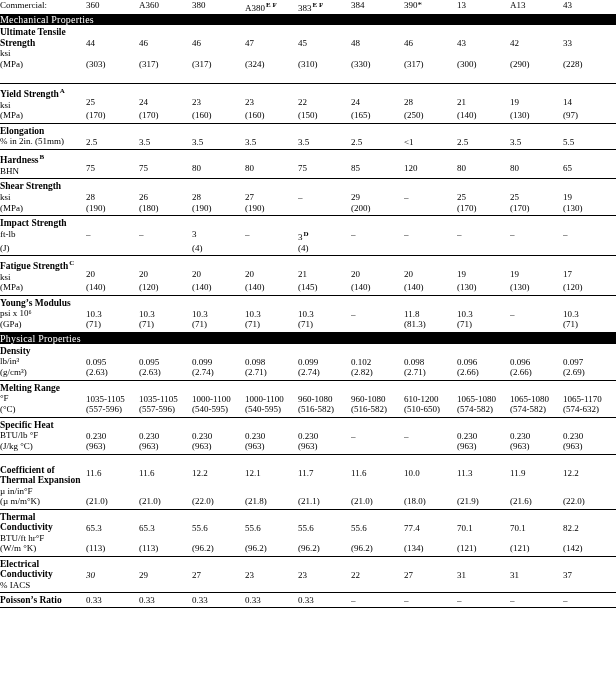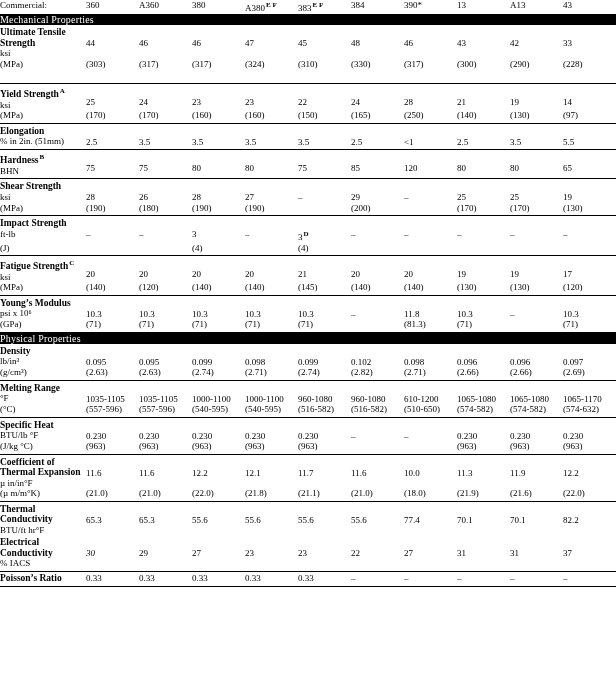--- a/index.html
+++ b/index.html
@@ -445,21 +445,21 @@
           <td class="val" style="padding-bottom:2px;">(963)</td>
           <td class="val" style="padding-bottom:2px;">(963)</td>
           <td class="val" style="padding-bottom:2px;">(963)</td>
           <td class="val" style="padding-bottom:2px;"></td>
           <td class="val" style="padding-bottom:2px;"></td>
           <td class="val" style="padding-bottom:2px;">(963)</td>
           <td class="val" style="padding-bottom:2px;">(963)</td>
           <td class="val" style="padding-bottom:2px;">(963)</td>
         </tr>
         <tr>
-          <td class="prop-label" style="padding-top:2px;margin-top:46px;">
+          <td class="prop-label" style="padding-top:10px;margin-top:46px;">
             <div class="prop-name"><span>Coefficient of Thermal Expansion</span></div>
             <div class="prop-unit">µ in/in°F</div>
           </td>
           <td class="val" style="padding-top:13px;"><span>11.6</span></td>
           <td class="val" style="padding-top:13px;"><span>11.6</span></td>
           <td class="val" style="padding-top:13px;"><span>12.2</span></td>
           <td class="val" style="padding-top:13px;"><span>12.1</span></td>
           <td class="val" style="padding-top:13px;"><span>11.7</span></td>
           <td class="val" style="padding-top:13px;"><span>11.6</span></td>
           <td class="val" style="padding-top:13px;"><span>10.0</span></td>
@@ -489,20 +489,33 @@
           <td class="val" style="padding-top:13px;"><span>65.3</span></td>
           <td class="val" style="padding-top:13px;"><span>55.6</span></td>
           <td class="val" style="padding-top:13px;"><span>55.6</span></td>
           <td class="val" style="padding-top:13px;"><span>55.6</span></td>
           <td class="val" style="padding-top:13px;"><span>55.6</span></td>
           <td class="val" style="padding-top:13px;"><span>77.4</span></td>
           <td class="val" style="padding-top:13px;"><span>70.1</span></td>
           <td class="val" style="padding-top:13px;"><span>70.1</span></td>
           <td class="val" style="padding-top:13px;"><span>82.2</span></td>
         </tr>
+        <tr style="border-bottom:0.7px solid #000;">
+          <td class="prop-label prop-unit" style="padding-bottom:2px;">(W/m °K)</td>
+          <td class="val" style="padding-bottom:2px;">(113)</td>
+          <td class="val" style="padding-bottom:2px;">(113)</td>
+          <td class="val" style="padding-bottom:2px;">(96.2)</td>
+          <td class="val" style="padding-bottom:2px;">(96.2)</td>
+          <td class="val" style="padding-bottom:2px;">(96.2)</td>
+          <td class="val" style="padding-bottom:2px;">(96.2)</td>
+          <td class="val" style="padding-bottom:2px;">(134)</td>
+          <td class="val" style="padding-bottom:2px;">(121)</td>
+          <td class="val" style="padding-bottom:2px;">(121)</td>
+          <td class="val" style="padding-bottom:2px;">(142)</td>
+        </tr>
         <tr>
           <td class="prop-label" style="padding-top:2px;">
             <div class="prop-name"><span>Electrical Conductivity</span></div>
             <div class="prop-unit">% IACS</div>
           </td>
           <td class="val" style="padding-top:13px;font-style:italic;"><span>30</span></td>
           <td class="val" style="padding-top:13px;"><span>29</span></td>
           <td class="val" style="padding-top:13px;"><span>27</span></td>
           <td class="val" style="padding-top:13px;"><span>23</span></td>
           <td class="val" style="padding-top:13px;"><span>23</span></td>

